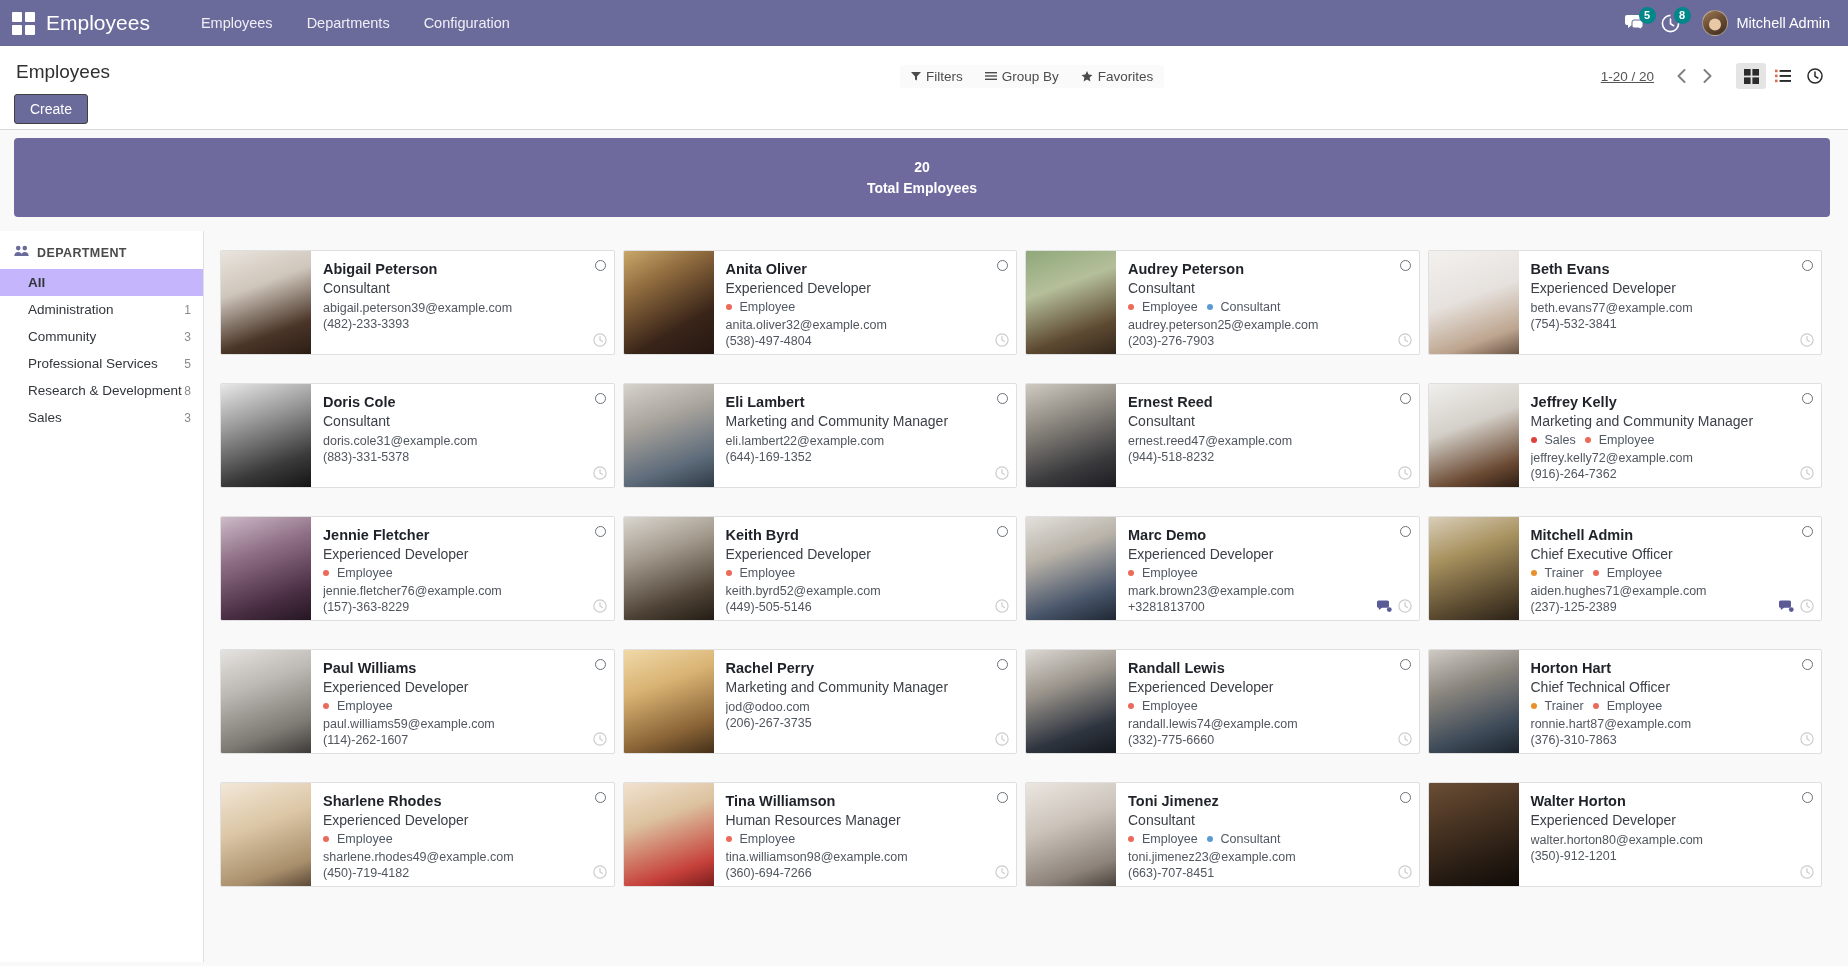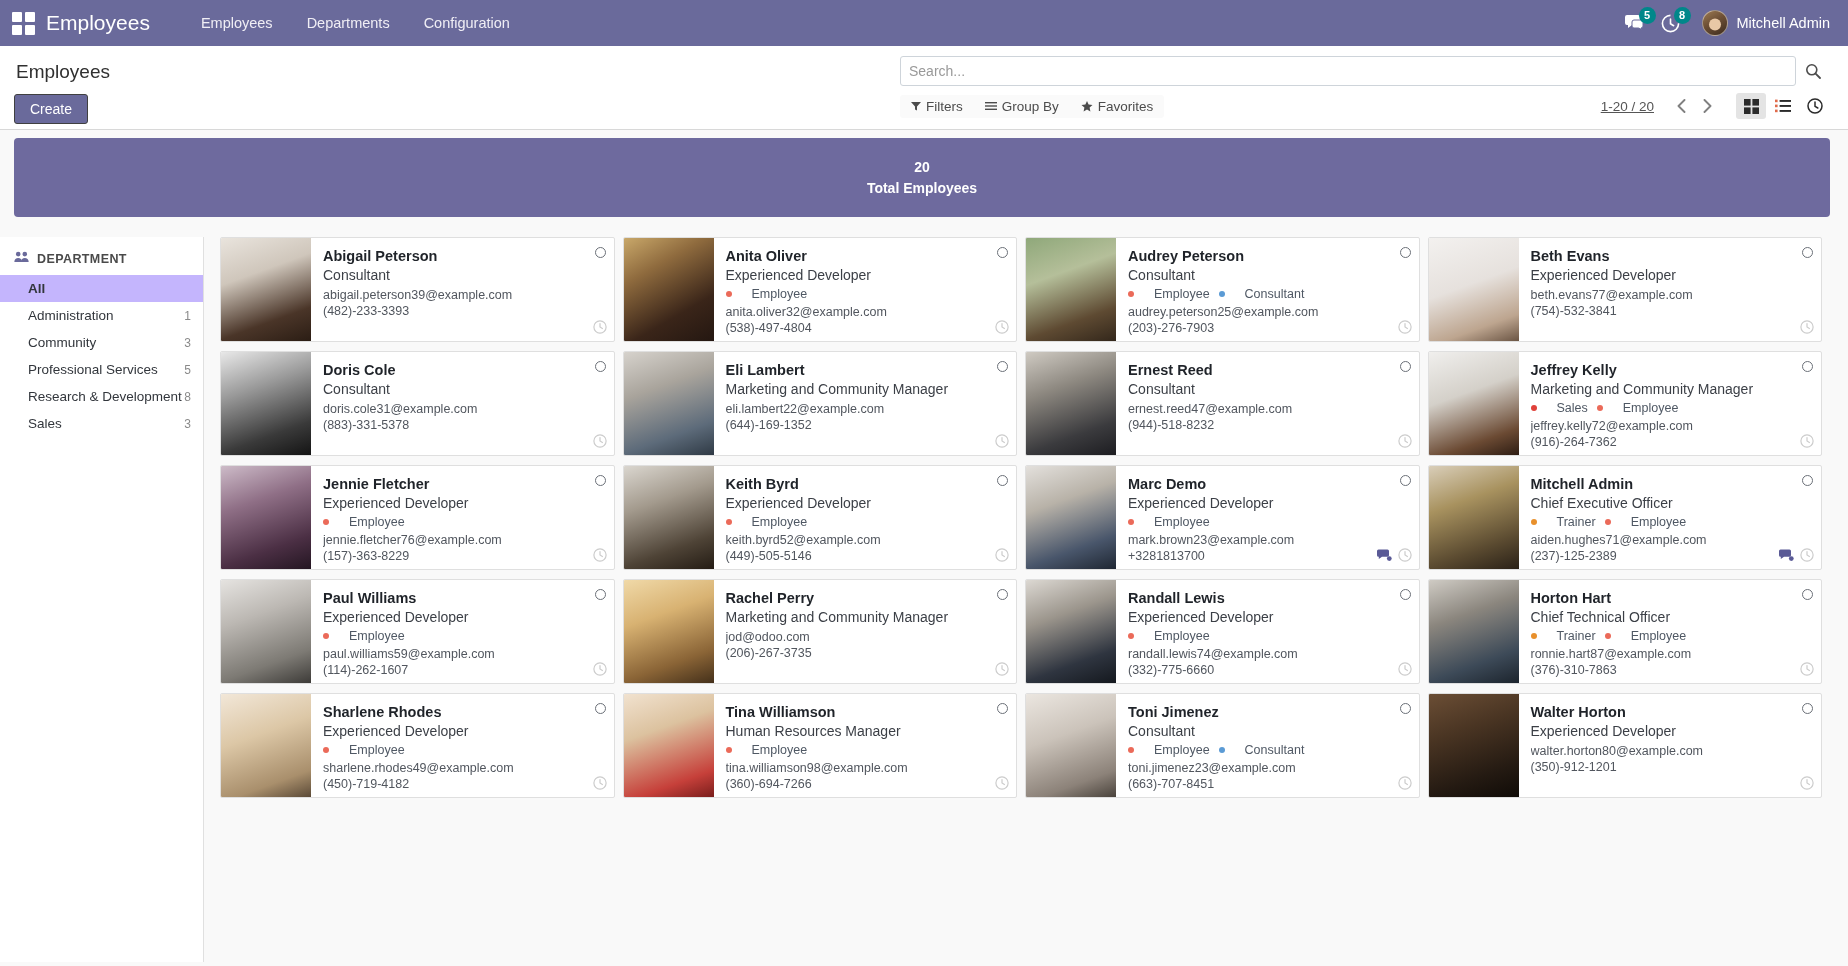--- a/index.html
+++ b/index.html
@@ -160,21 +160,21 @@
     height: 79px;
     border-radius: 4px;
     display: flex; flex-direction: column;
     align-items: center; justify-content: center;
     color: #fff;
   }
   .banner-value { font-size: 14px; font-weight: bold; line-height: 1.45; }
   .banner-label { font-size: 14px; font-weight: bold; line-height: 1.45; }
 
   
-  .body-wrap { display: flex; height: 745px; background: #f9f9f9; padding-top: 20px; }
+  .body-wrap { display: flex; height: 745px; background: #f9f9f9; padding-top: 14px; }
 
   .sidebar {
     width: 204px;
     background: #fff;
     border-right: 1px solid #e0e0e0;
     padding: 10px 0 0 0;
     flex: none;
     height: 100%;
   }
   .sidebar-header {
@@ -200,20 +200,21 @@
     display: flex;
     flex-wrap: wrap;
     align-content: flex-start;
     gap: 0;
     overflow: hidden;
   }
   .k-card {
     width: 25%;
     padding: 0 8px 9px 0;
     box-sizing: border-box;
+    margin-top: 19px;
   }
   .k-card-inner {
     background: #fff;
     border: 1px solid #dfdfdf;
     border-radius: 2px;
     height: 105px;
     display: flex;
     position: relative;
     overflow: hidden;
   }
@@ -224,21 +225,21 @@
   }
   .k-content {
     flex: 1;
     padding: 10px 10px 6px 12px;
     position: relative;
     overflow: hidden;
   }
   .k-name { font-size: 14.5px; color: #1f2329; font-weight: bold; line-height: 1.18; }
   .k-job { font-size: 14px; color: #3b3f46; line-height: 1.3; margin-top: 1px; white-space: nowrap; }
   .k-tags { margin-top: 3px; display: flex; flex-wrap: wrap; gap: 9px; }
-  .k-tag { font-size: 12.5px; color: #4f5864; display: flex; align-items: center; gap: 20px; white-space: nowrap; }
+  .k-tag { font-size: 12.5px; color: #4f5864; display: flex; align-items: center; gap: 8px; white-space: nowrap; }
   .k-dot { width: 6px; height: 6px; border-radius: 50%; display: inline-block; }
   .k-email { font-size: 12.5px; color: #51565e; margin-top: 4px; white-space: nowrap; overflow: hidden; }
   .k-phone { font-size: 12.5px; color: #51565e; margin-top: 2px; }
   .k-manage-icon {
     position: absolute; top: 9px; right: 8px;
     width: 11px; height: 11px;
     border: 1.6px solid #6b7078; border-radius: 50%;
     cursor: pointer;
   }
   .k-bottom-icons {
@@ -286,31 +287,20 @@
   </div>
 </div>
 
 <div class="control-panel">
   <div class="cp-left">
     <div class="page-title">Employees</div>
     <button class="btn-create">Create</button>
   </div>
 
   <div class="cp-right">
-    <div class="search-row">
-      <div class="searchview">
-        <input type="text" placeholder="Search..." style="">
-      </div>
-      <div class="search-icon-btn">
-        <svg width="16" height="16" viewBox="0 0 16 16">
-          <circle cx="6.8" cy="6.8" r="5" fill="none" stroke="#4c4c4c" stroke-width="1.6"></circle>
-          <line x1="10.6" y1="10.6" x2="15" y2="15" stroke="#4c4c4c" stroke-width="1.8" stroke-linecap="round"></line>
-        </svg>
-      </div>
-    </div>
 
     <div class="filters-row">
       <div class="facet-buttons">
         <div class="facet-btn">
           <svg width="10" height="10" viewBox="0 0 10 10">
             <path d="M0 1h10L6 5.4V9.6L4 8.4V5.4z" fill="#4c4c4c"></path>
           </svg>
           <span>Filters</span>
         </div>
         <div class="facet-btn">

